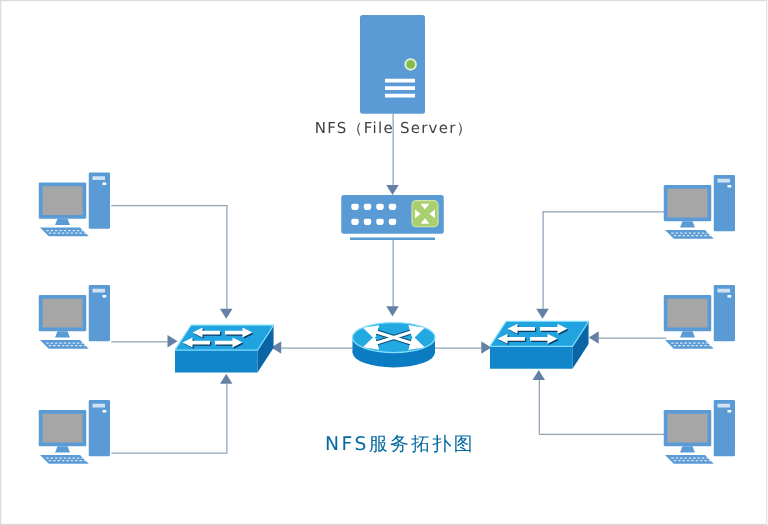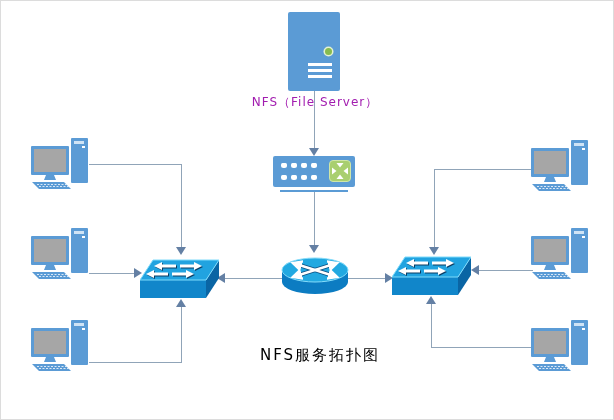--- a/index.html
+++ b/index.html
@@ -24,23 +24,23 @@
   .hub{position:absolute;left:272px;top:155px;width:82px;height:31px;background:#5b9bd5;border-radius:2px;}
   .hub-dots{position:absolute;left:8px;top:7px;width:40px;height:17px;
     display:flex;flex-wrap:wrap;gap:3px 4px;align-content:space-between;}
   .hub-dots span{width:6px;height:5px;background:#ffffff;border-radius:1.5px 1.5px 2.5px 2.5px;}
   .hub-green{position:absolute;right:4px;top:4px;}
   .hub-stand{position:absolute;left:279px;top:189px;width:68px;height:2px;background:#5b9bd5;}
   
   .node{position:absolute;}
   
   .server-label{position:absolute;left:233px;top:93px;width:162px;text-align:center;
-    font-size:12px;letter-spacing:1px;color:#a21caf;white-space:nowrap;}
+    font-size:12px;letter-spacing:1px;color:#404040;white-space:nowrap;}
   .caption{position:absolute;left:239px;top:345px;width:160px;text-align:center;
-    font-size:15px;letter-spacing:2px;color:#000000;white-space:nowrap;}
+    font-size:15px;letter-spacing:2px;color:#0369a1;white-space:nowrap;}
 </style>
 </head>
 <body>
 
 <div id="canvas">
 
   <svg width="0" height="0" style="position:absolute" aria-hidden="true">
     <defs>
       <marker id="mw" markerWidth="5" markerHeight="5" refX="2.5" refY="2.5" orient="auto-start-reverse">
         <path d="M0,0 L5,2.5 L0,5 Z" fill="#ffffff"></path>

